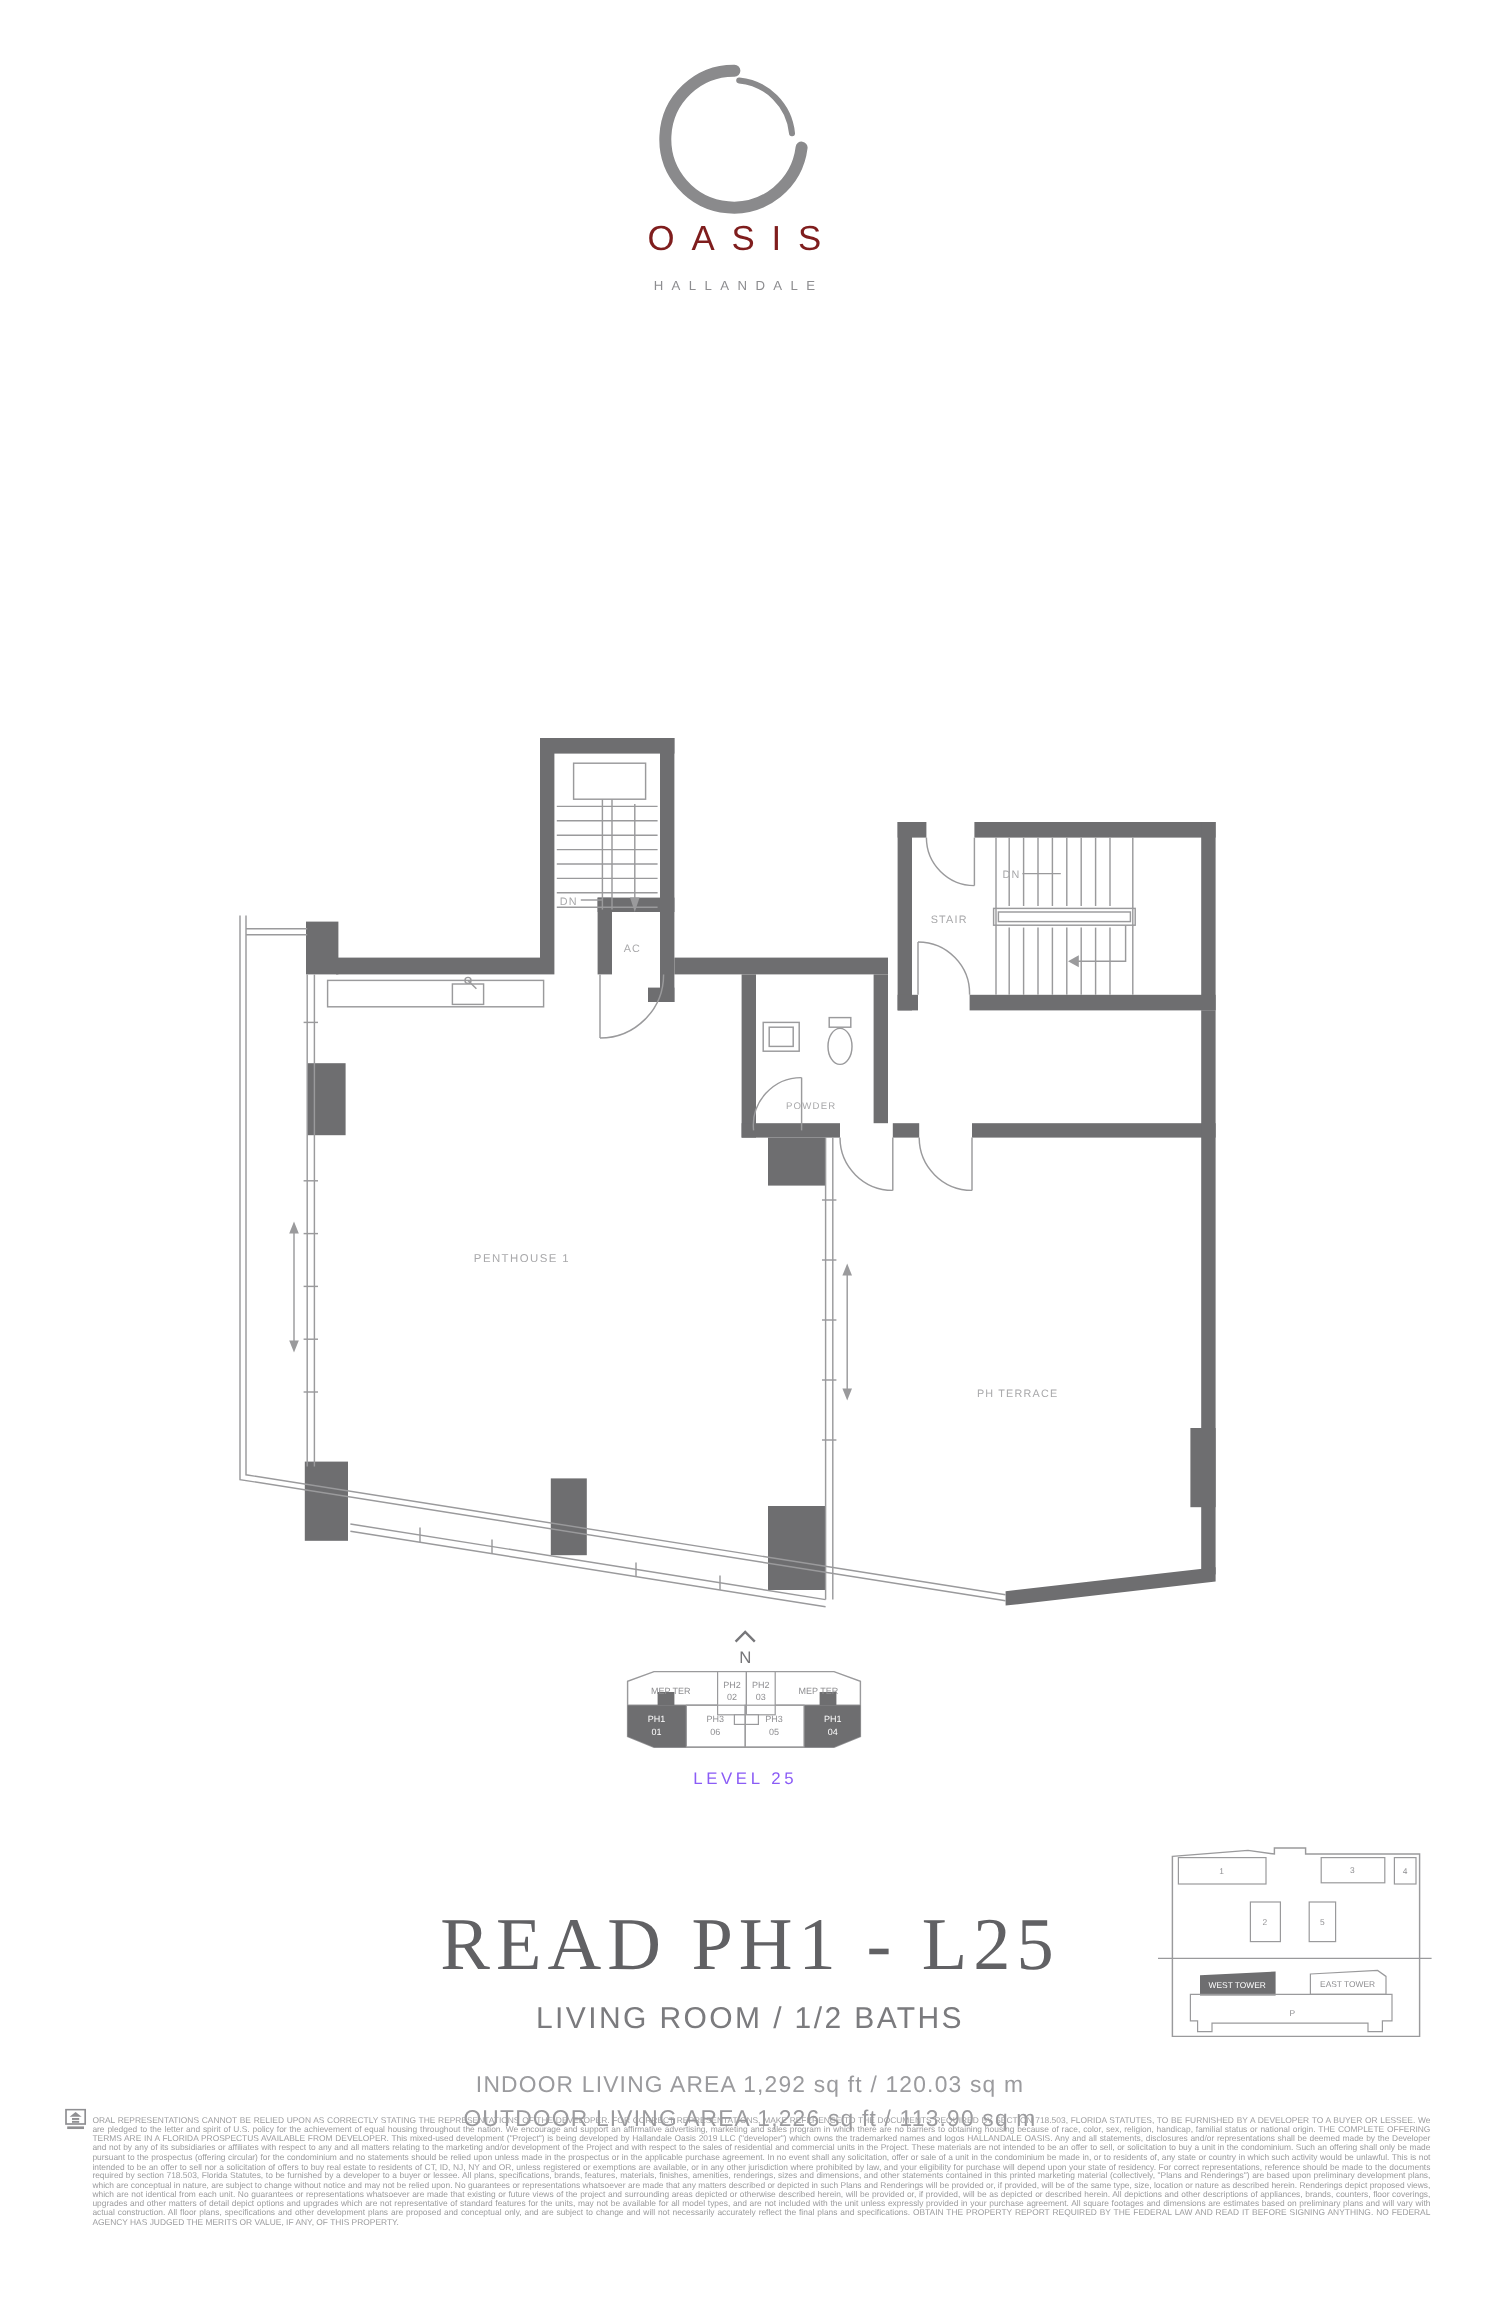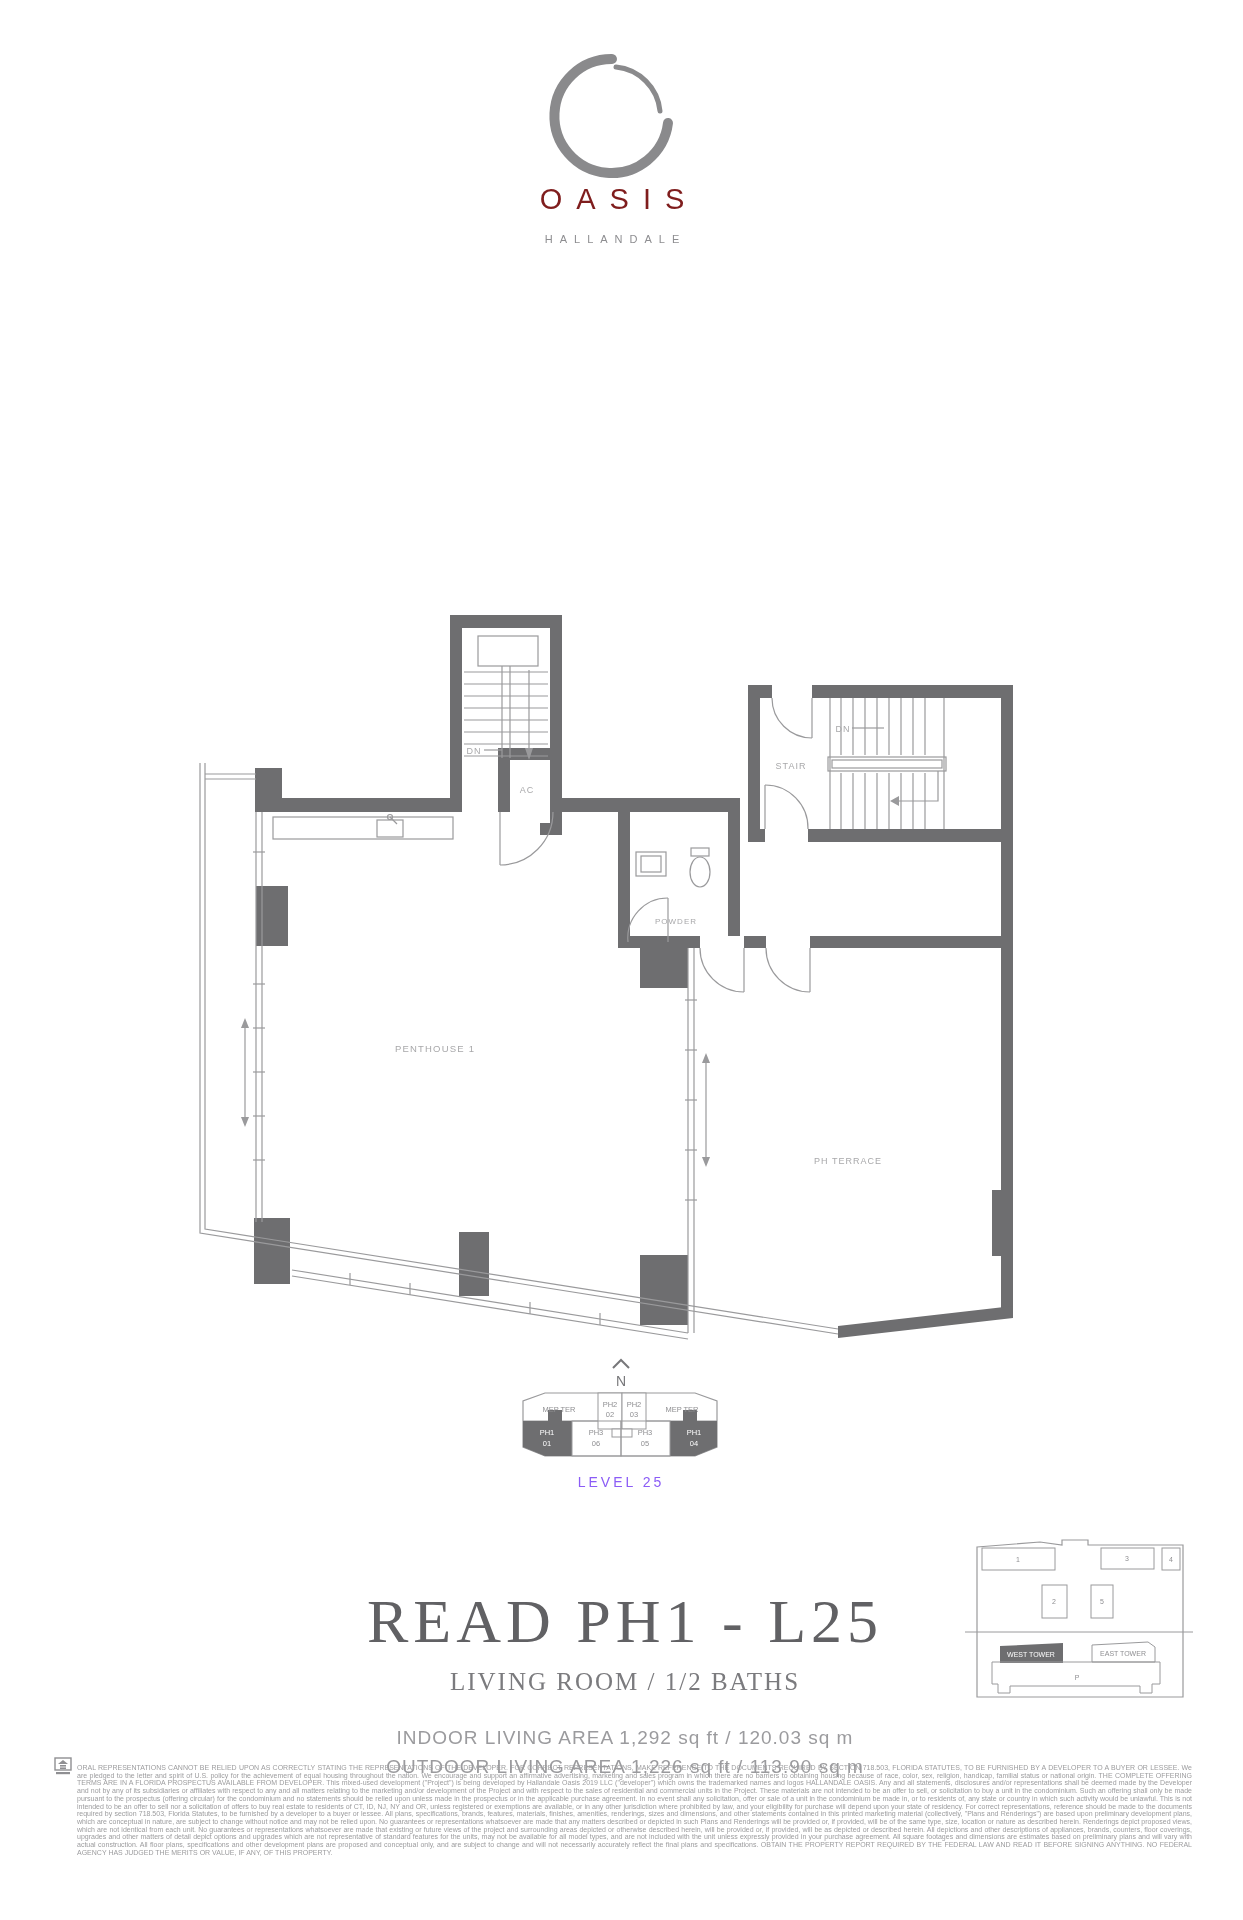--- a/index.html
+++ b/index.html
@@ -32,21 +32,21 @@
   }
 
   
   .unit-title{
     position:absolute;top:1586px;left:625px;transform:translateX(-50%);
     font-family:"Liberation Serif",serif;
     font-size:62px;letter-spacing:5px;color:#616164;white-space:nowrap;
   }
   .unit-subtitle{
     position:absolute;top:1668px;left:625px;transform:translateX(-50%);
-    font-size:25px;letter-spacing:2px;color:#7b7b7e;white-space:nowrap;font-family:Liberation Serif, serif;
+    font-size:25px;letter-spacing:2px;color:#7b7b7e;white-space:nowrap;
   }
   .unit-area-1{
     position:absolute;top:1727px;left:625px;transform:translateX(-50%);
     font-size:19px;letter-spacing:1px;color:#9b9b9e;white-space:nowrap;
   }
   .unit-area-2{
     position:absolute;top:1756px;left:625px;transform:translateX(-50%);
     font-size:19px;letter-spacing:1px;color:#9b9b9e;white-space:nowrap;
   }
 

